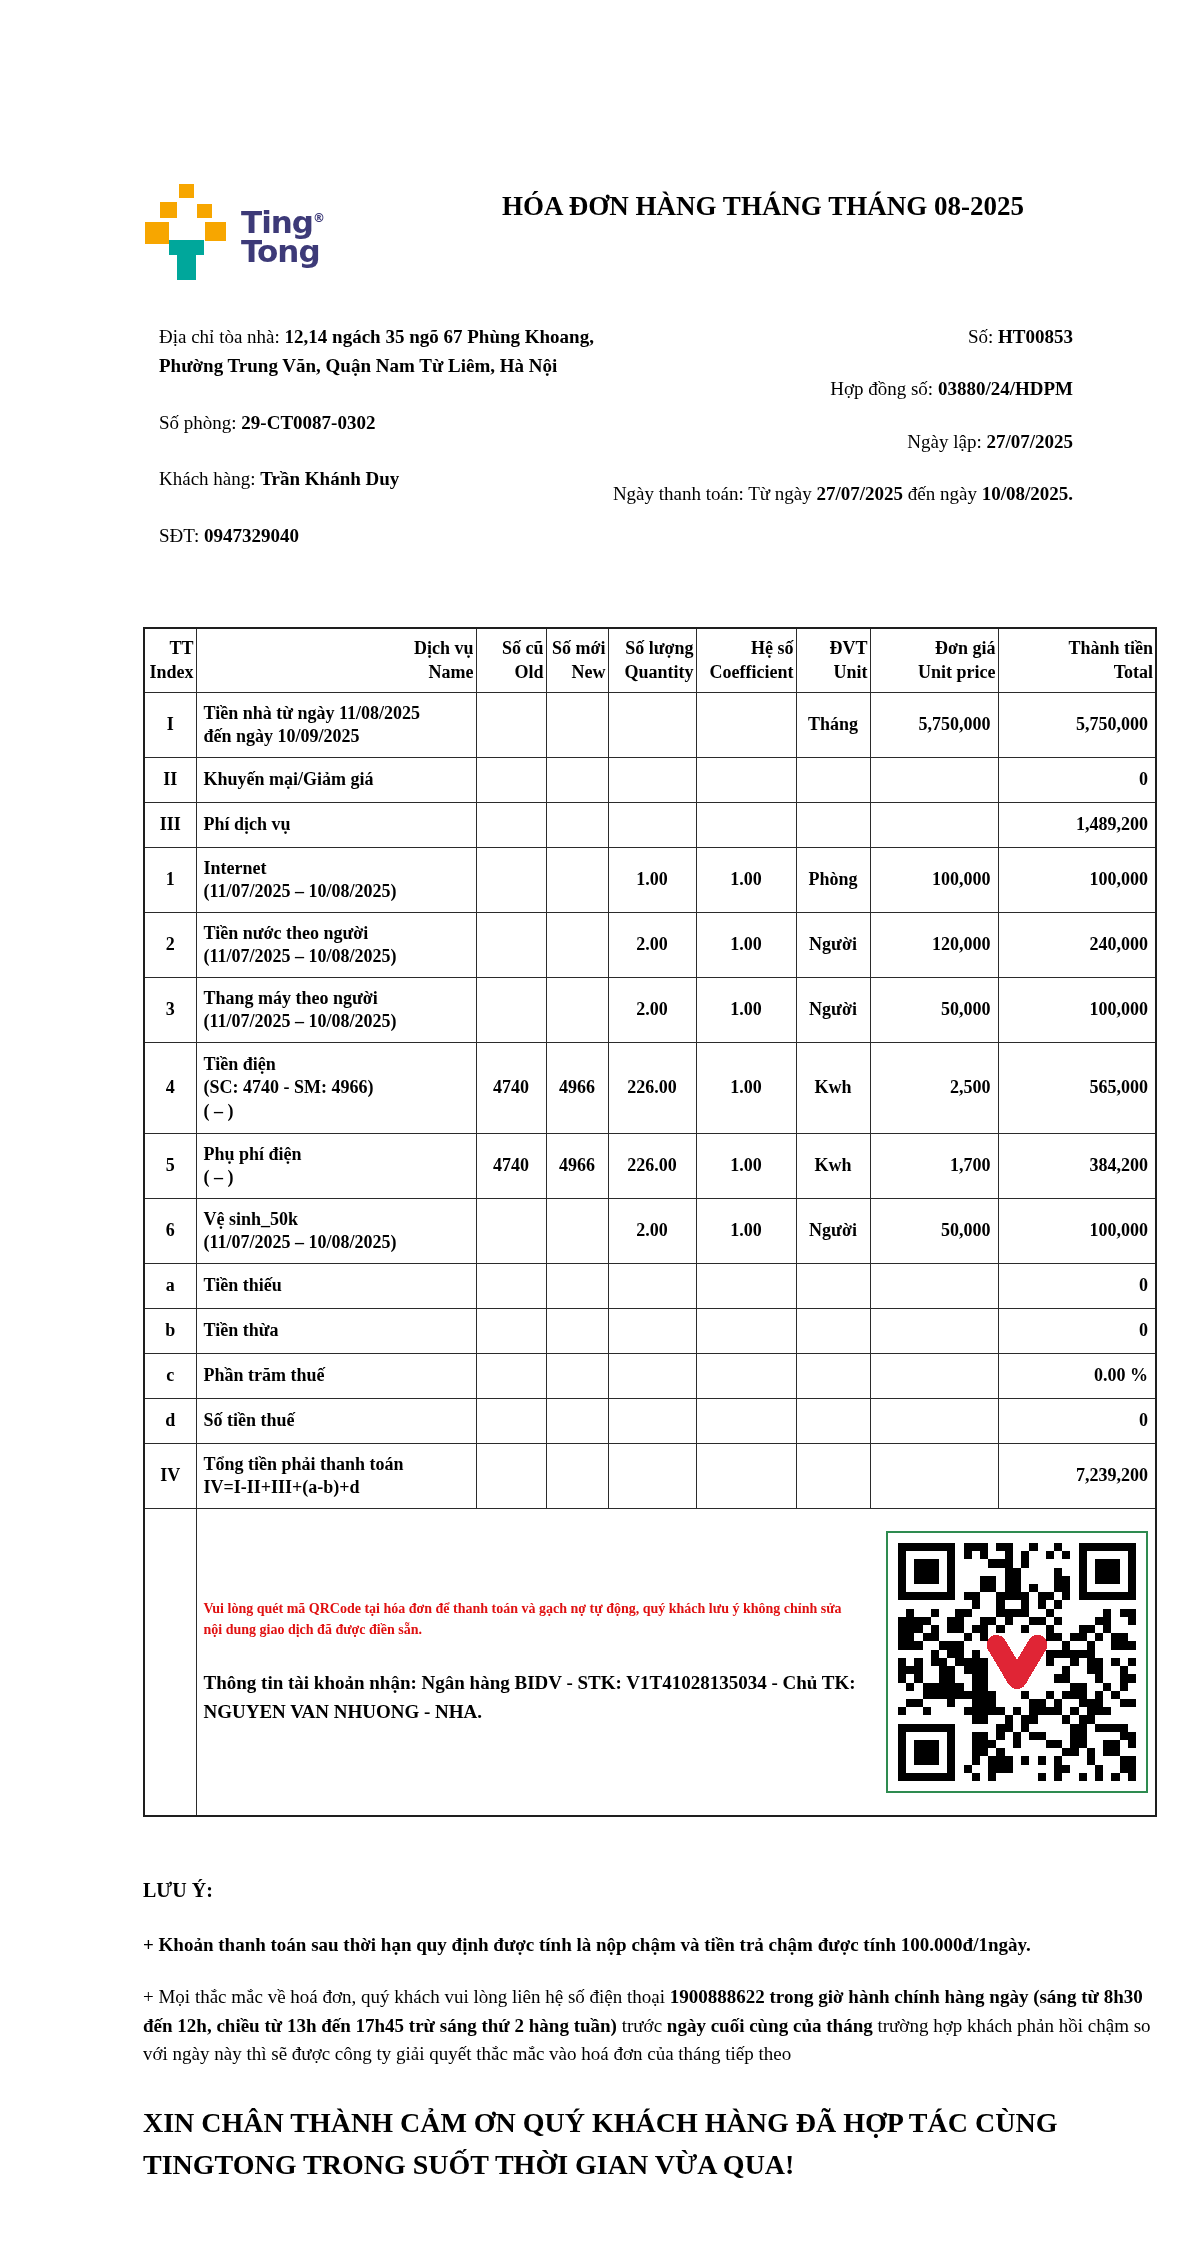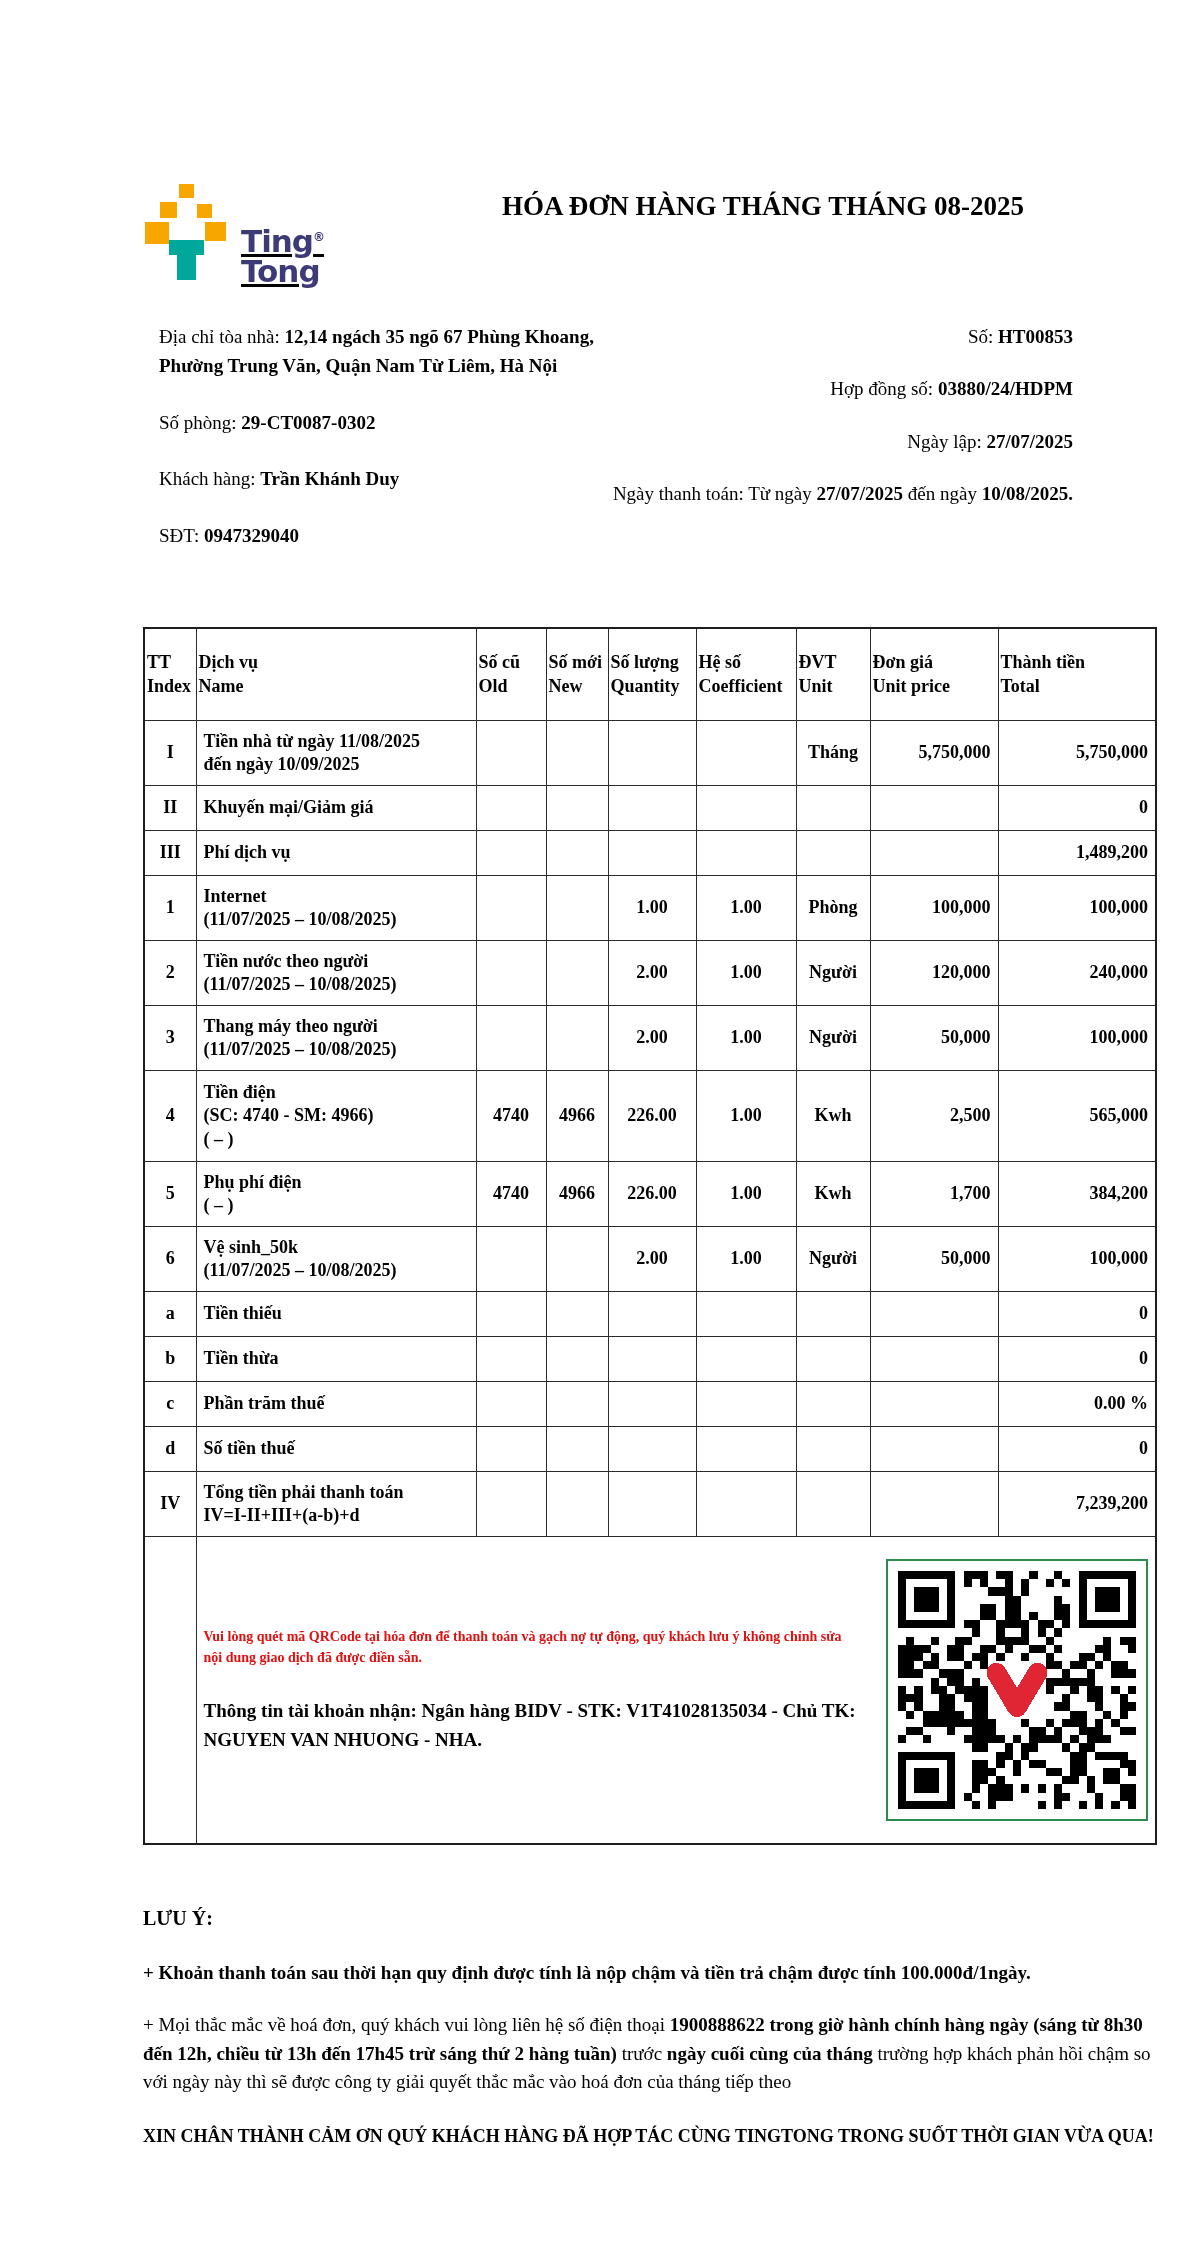--- a/index.html
+++ b/index.html
@@ -4,62 +4,62 @@
 <style>
   html,body{margin:0;padding:0;}
   body{
     width:1200px;height:2259px;background:#ffffff;overflow:hidden;
     font-family:"Liberation Serif", serif;color:#000;
     -webkit-font-smoothing:antialiased;
   }
   .content{margin:0 45px 0 143px;width:1012px;}
   
   .header{display:flex;justify-content:space-between;align-items:flex-start;padding-top:182px;}
-  .brand{display:flex;align-items:flex-end;text-decoration:underline;}
+  .brand{display:flex;align-items:center;}
   .brand-text{margin-left:12px;margin-top:6px;
     font-family:"DejaVu Sans", sans-serif;font-weight:bold;
     color:#3d3a78;font-size:31px;line-height:0.95;letter-spacing:-1px;}
   .brand-text sup{font-size:12px;vertical-align:super;}
   .title-block{width:620px;text-align:center;padding-right:82px;margin-top:6px;}
   .title{font-size:27px;font-weight:bold;line-height:1.35;}
   
   .meta{display:flex;justify-content:space-between;margin-top:36px;margin-left:16px;}
   .meta-left{width:470px;}
   .meta-right{width:480px;text-align:right;padding-right:82px;}
   .meta p{margin:0 0 27px 0;font-size:19px;line-height:1.55;}
   .meta-right p{margin-bottom:23px;}
   .b{font-weight:bold;}
   .i{font-style:italic;}
   
   table.inv{border-collapse:collapse;width:1012px;margin-top:50px;
     border:2px solid #1e1e1e;table-layout:fixed;}
   table.inv th, table.inv td{
     border:1.5px solid #2b2b2b;padding:3px 7px;font-size:18px;
     font-weight:bold;vertical-align:middle;line-height:1.3;overflow:hidden;}
-  table.inv th{text-align:left;padding:22px 2px;}
+  table.inv th{text-align:right;padding:8px 2px;}
   td.c{text-align:center;}
   td.r{text-align:right;padding-right:9px;}
   td.name{text-align:left;}
   tr.tall td{height:58px;}
   tr.short td{height:38px;}
   td .ln{display:block;}
   tr.words td{font-weight:normal;height:40px;}
   
   td.paycell{padding:10px 12px;height:300px;font-weight:normal;}
   .paywrap{display:flex;align-items:center;height:100%;}
   .paytext{flex:1;padding-right:26px;}
   .qr-note{color:#e01010;font-size:14px;line-height:1.5;margin:0 0 28px 0;}
   .account{font-size:19px;line-height:1.55;margin:0;}
   .qr-box{width:258px;height:258px;border:2.5px solid #2e8b50;background:#fff;
     display:flex;align-items:center;justify-content:center;flex:0 0 auto;}
   
   .notes{margin-top:58px;font-size:19px;line-height:1.5;}
   .notes-heading{font-weight:bold;font-size:20px;margin:0 0 26px 0;}
   .note{margin:0 0 24px 0;}
-  .thanks{font-weight:bold;font-size:18px;line-height:1.5;margin-top:26px;}
+  .thanks{font-weight:bold;font-size:28px;line-height:1.5;margin-top:33px;}
 </style>
 </head>
 <body>
 
 <div class="content">
 
   <div class="header">
     <div class="brand">
       <span>
         <svg width="86" height="100" viewBox="0 0 86 100" aria-hidden="true">

